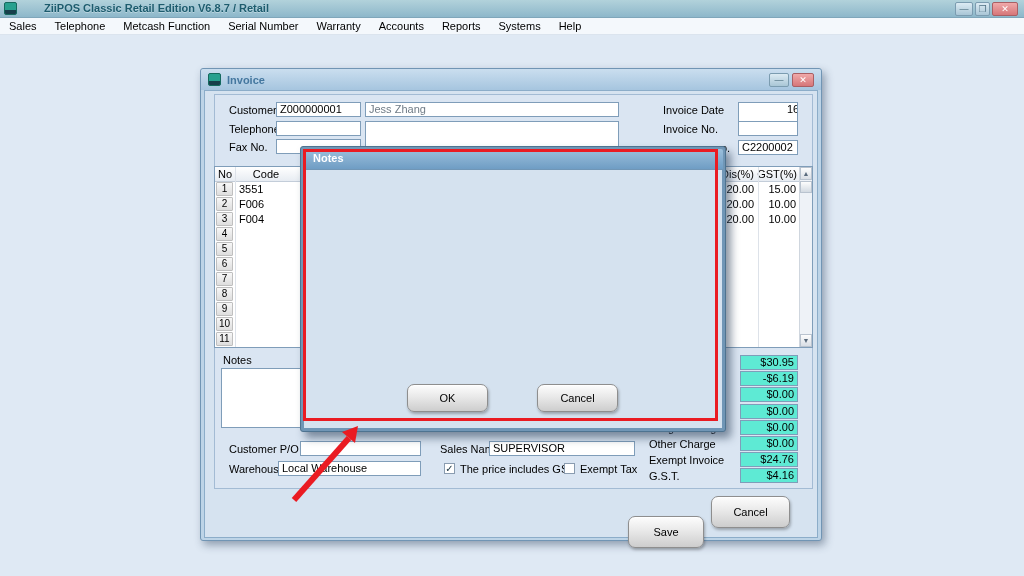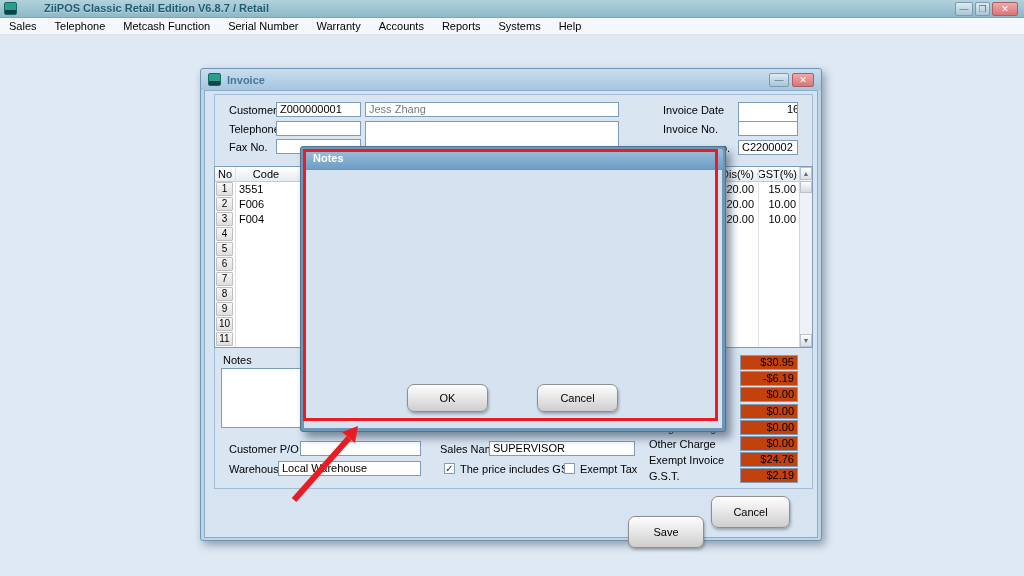--- a/index.html
+++ b/index.html
@@ -71,21 +71,21 @@
   .tbl-scroll { position:absolute; right:0; top:0; bottom:0; width:13px;
     background:#eef2f7; border-left:1px solid #cfd6de; }
   .sb-btn { position:absolute; left:0; right:0; height:13px; text-align:center;
     background:linear-gradient(#fdfdfd,#d9dee5); border:1px solid #b9c3cf;
     color:#5a6b7d; font-size:7px; line-height:11px; }
   .sb-thumb { position:absolute; left:0; right:0; top:14px; height:12px;
     background:linear-gradient(#fdfdfd,#d3dae2); border:1px solid #b9c3cf; }
 
   
   .tot-label { position:absolute; left:444px; width:90px; }
-  .tot-field { position:absolute; left:535px; width:58px; height:15px; background:#c2410c;
+  .tot-field { position:absolute; left:535px; width:58px; height:15px; background:#5eead4;
     border:1px solid #7f9db9; text-align:right; padding:0 3px; line-height:13px; }
 
   
   .cb-box { position:absolute; width:11px; height:11px; background:#fff;
     border:1px solid #8a9cb0; text-align:center; line-height:10px; font-size:10px; color:#17313d; }
 
   
   .btn { position:absolute; border:1px solid #8e8e8e; border-radius:7px;
     background:linear-gradient(180deg,#fdfdfd,#e9e9e9 45%,#cdcdcd);
     box-shadow:inset 0 1px 0 #ffffff, 1px 2px 3px rgba(0,0,0,.28);
@@ -230,21 +230,21 @@
     <div class="tot-field" style="top:296px;">$0.00</div>
     <span class="tot-label" style="top:315px;"></span>
     <div class="tot-field" style="top:313px;">$0.00</div>
     <span class="tot-label" style="top:331px;">Freight Charge</span>
     <div class="tot-field" style="top:329px;">$0.00</div>
     <span class="tot-label" style="top:347px;">Other Charge</span>
     <div class="tot-field" style="top:345px;">$0.00</div>
     <span class="tot-label" style="top:363px;">Exempt Invoice</span>
     <div class="tot-field" style="top:361px;">$24.76</div>
     <span class="tot-label" style="top:379px;">G.S.T.</span>
-    <div class="tot-field" style="top:377px;">$2.19</div>
+    <div class="tot-field" style="top:377px;">$4.16</div>
 
     <span class="lbl" style="left:24px;top:352px;">Customer P/O No.</span>
     <div class="field" style="left:95px;top:350px;width:121px;height:15px;"></div>
     <span class="lbl" style="left:235px;top:352px;">Sales Name</span>
     <div class="field" style="left:284px;top:350px;width:146px;height:15px;">SUPERVISOR</div>
 
     <span class="lbl" style="left:24px;top:372px;">Warehouse</span>
     <div class="field" style="left:73px;top:370px;width:143px;height:15px;">Local Warehouse</div>
 
     <div class="cb-box" style="left:239px;top:372px;">✓</div>

